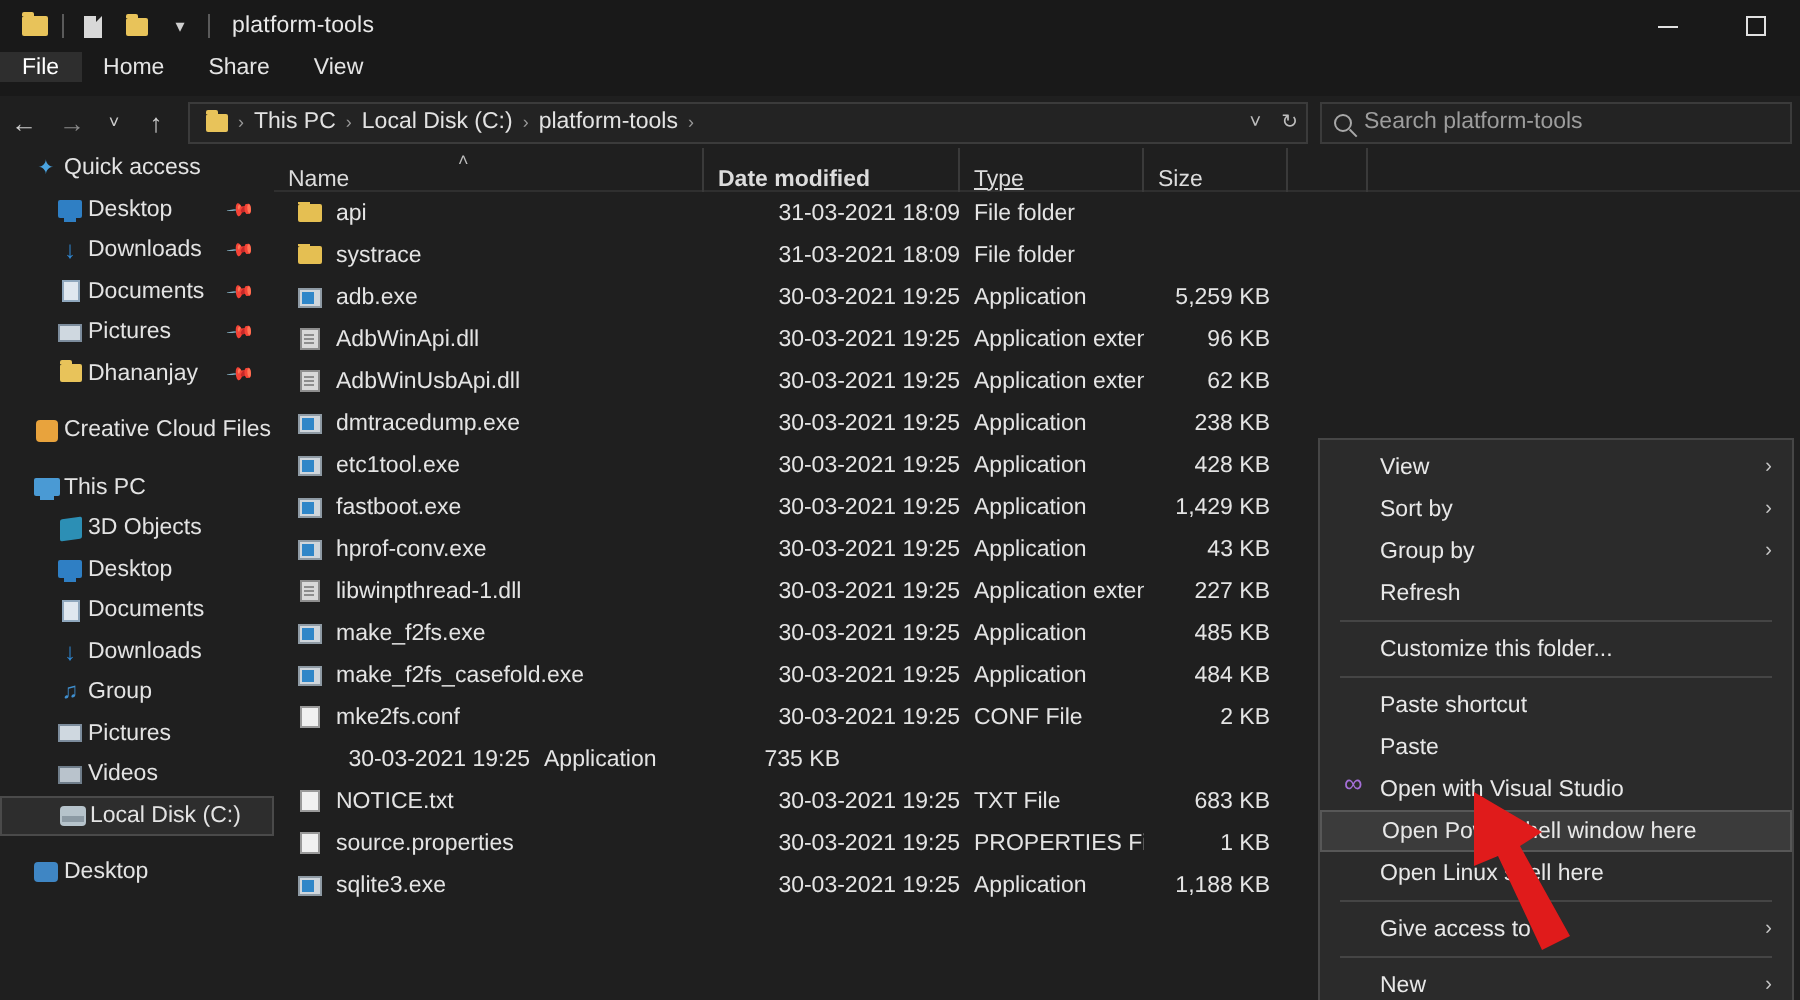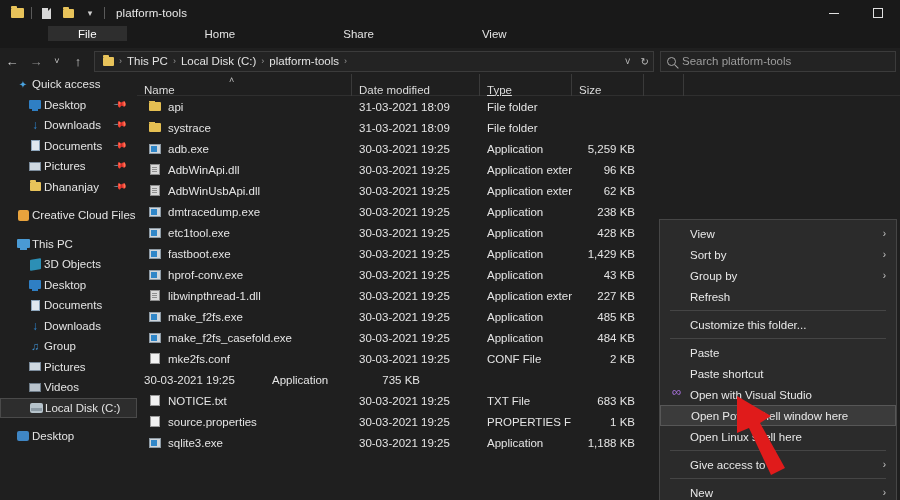--- a/index.html
+++ b/index.html
@@ -60,21 +60,21 @@
   .wc .min { width: 10px; height: 1px; background: #e0e0e0; }
   .wc .max { width: 10px; height: 10px; border: 1px solid #e0e0e0; }
 
   
   .ribbon {
     position: absolute; left: 0; top: 26px; width: 900px; height: 22px;
     background: #191919; display: flex; align-items: stretch;
   }
   .rtab {
     display: flex; align-items: center; justify-content: center;
-    font-size: 11.5px; color: #e4e4e4; padding: 0 30px; height: 15px; margin-left: 48px;
+    font-size: 11.5px; color: #e4e4e4; padding: 0 11px; height: 15px;
   }
   .rtab.file { background: #2e2e2e; color: #ffffff; }
 
   
   .addrbar {
     position: absolute; left: 0; top: 48px; width: 900px; height: 26px;
     background: #1f1f1f; display: flex; align-items: center;
   }
   .navbtn {
     width: 24px; height: 26px; display: flex; align-items: center; justify-content: center;
@@ -181,35 +181,35 @@
     position: absolute; left: 0; top: 0; width: 763px; height: 22px;
     display: flex; align-items: center;
     border-bottom: 1px solid #2f2f2f;
   }
   .col {
     font-size: 11.5px; color: #dcdcdc; height: 22px;
     display: flex; align-items: flex-end; padding-left: 7px;
     border-right: 1px solid #3a3a3a; position: relative;
   }
   .col.c-name { width: 215px; }
-  .col.c-date { width: 128px; }
+  .col.c-date { width: 128px; font-weight: bold; }
   .col.c-type { width: 92px; text-decoration: underline; }
   .col.c-size { width: 72px; }
   .col.c-pad { width: 40px; }
   .sortcaret {
     position: absolute; left: 92px; top: 1px;
     font-size: 9px; color: #bdbdbd;
   }
   .rows { position: absolute; left: 0; top: 22px; width: 763px; }
   .row {
     height: 21px; display: flex; align-items: center;
   }
   .cell { font-size: 11.5px; color: #e4e4e4; white-space: nowrap; overflow: hidden; }
   .c-name-cell { width: 215px; display: flex; align-items: center; gap: 7px; padding-left: 11px; }
-  .c-date-cell { width: 128px; padding-left: 7px; }
+  .c-date-cell { width: 128px; padding-left: 7px; text-align: right; }
   .c-type-cell { width: 92px; padding-left: 7px; }
   .c-size-cell { width: 72px; padding-right: 9px; text-align: right; }
 
   .fi { width: 13px; flex: 0 0 13px; display: flex; align-items: center; justify-content: center; }
   .fi-folder {
     width: 12px; height: 9px; background: #e5bf52; border-radius: 1px; position: relative;
   }
   .fi-folder::before {
     content:""; position:absolute; left:0; top:-2px; width:6px; height:2px;
     background:#e5bf52; border-radius:1px 1px 0 0;
@@ -662,24 +662,24 @@
       </div>
       <div class="mi noicon">
         <span class="mi-label">Refresh</span>
       </div>
       <div class="mi-sep"></div>
       <div class="mi noicon">
         <span class="mi-label">Customize this folder...</span>
       </div>
       <div class="mi-sep"></div>
       <div class="mi noicon">
+        <span class="mi-label">Paste shortcut</span>
+      </div>
+      <div class="mi noicon">
         <span class="mi-label">Paste</span>
-      </div>
-      <div class="mi noicon">
-        <span class="mi-label">Paste shortcut</span>
       </div>
       <div class="mi">
         <span class="mi-ico">
           <span class="vs-ico"></span>
         </span>
         <span class="mi-label">Open with Visual Studio</span>
       </div>
       <div class="mi hl noicon">
         <span class="mi-label">Open PowerShell window here</span>
       </div>

